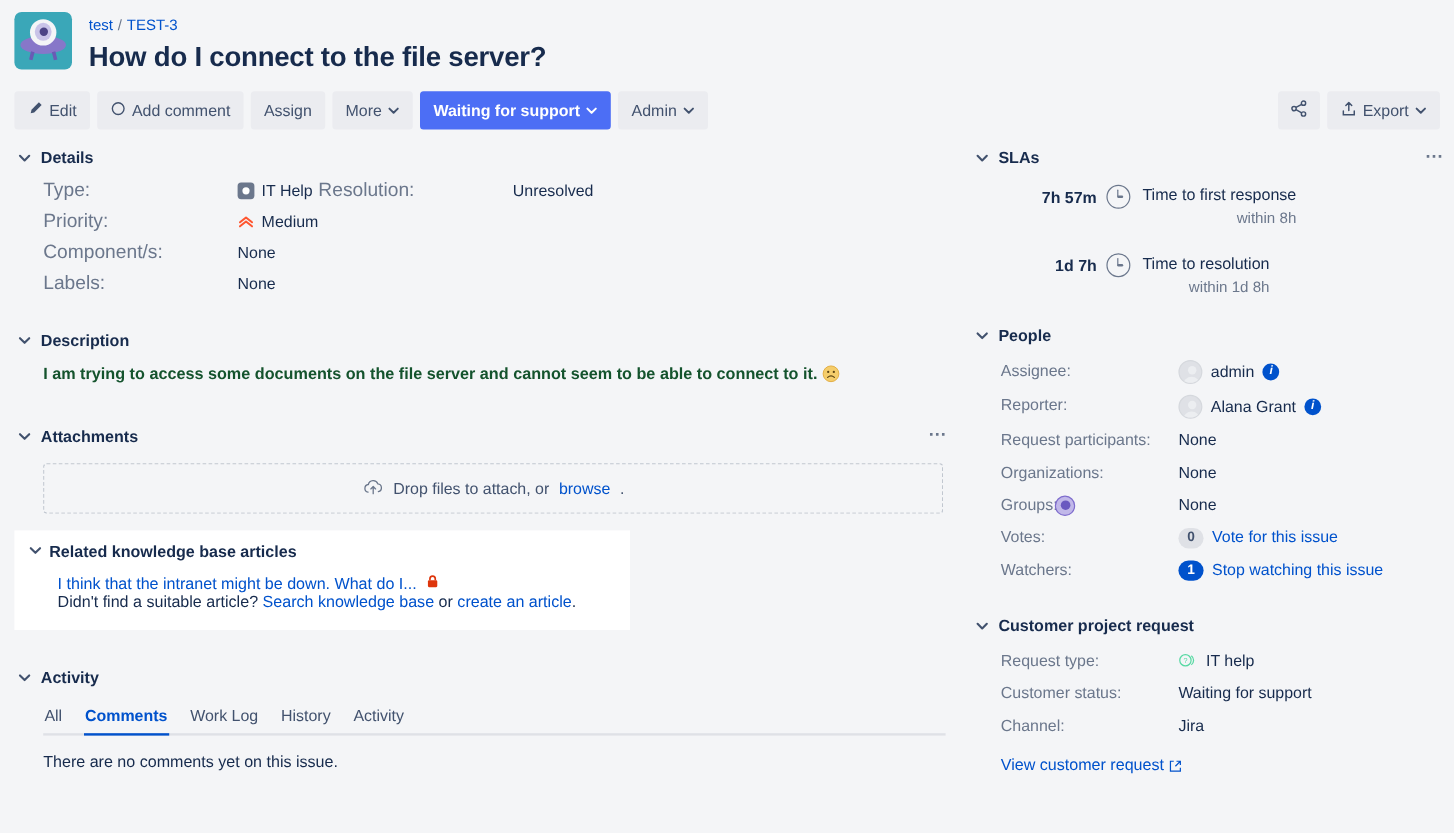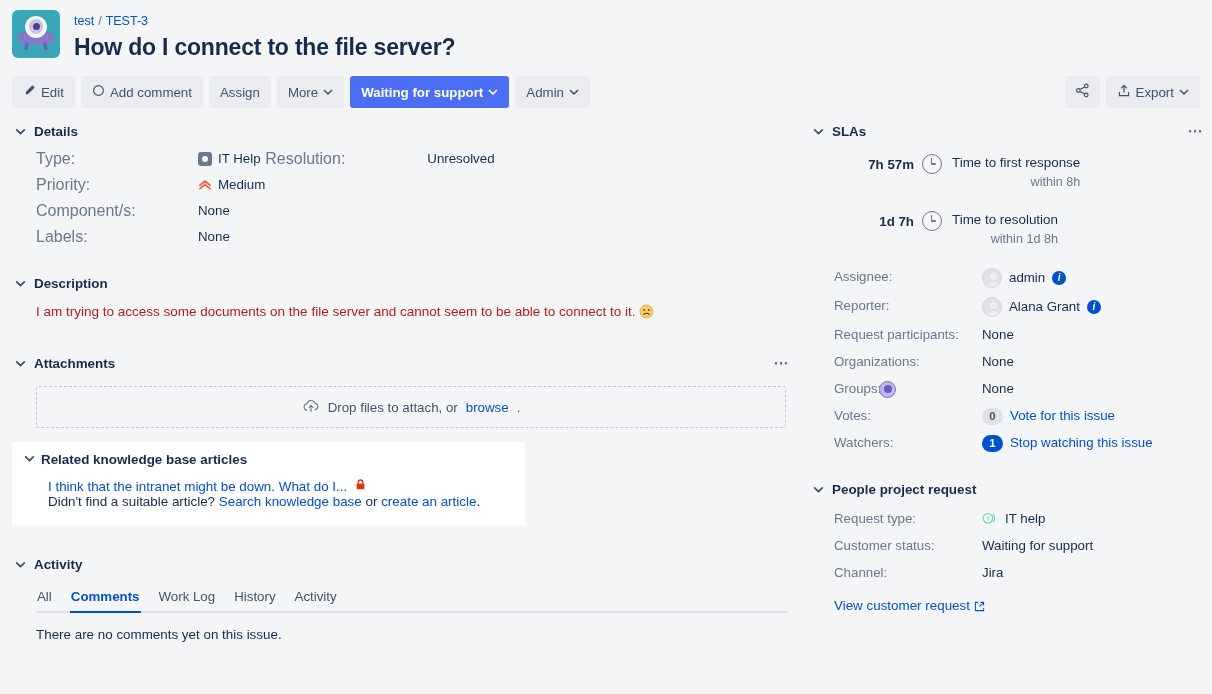--- a/index.html
+++ b/index.html
@@ -97,21 +97,21 @@
 
   .type-icon {
     width: 14px; height: 14px; border-radius: 3px; background: #6b778c;
     display: inline-flex; align-items: center; justify-content: center; flex: 0 0 14px;
   }
   .type-icon i { width: 6px; height: 6px; border-radius: 50%; background: #fff; display: block;}
 
   .prio-icon { width: 14px; height: 14px; flex: 0 0 14px; }
 
   
-  .desc-text { font-size: 13.5px; line-height: 20px; padding-left: 24px; margin-top: 7px; color: #b91c1c; }
+  .desc-text { font-size: 13.5px; line-height: 20px; padding-left: 24px; margin-top: 7px; color: #14532d; font-weight: bold; }
   .emoji { font-size: 14px; }
 
   
   .dropzone {
     margin: 12px 12px 0 24px; height: 42px;
     border: 1px dashed #c1c7d0; border-radius: 3px;
     display: flex; align-items: center; justify-content: center;
     gap: 8px; font-size: 13.3px; color: #42526e; background: transparent;
     cursor: pointer;
   }
@@ -476,20 +476,28 @@
             </div>
             <div class="sla-names">
               <div class="sla-title">Time to resolution</div>
               <div class="sla-sub">within 1d 8h</div>
             </div>
           </div>
         </div>
       </div>
 
       <div class="r-section" style="margin-top:14px;">
+        <div class="sec-head">
+          <span class="caret">
+            <svg width="11" height="11" viewBox="0 0 10 10">
+                <path d="M1.5 3.5L5 7l3.5-3.5" fill="none" stroke="#42526e" stroke-width="1.6" stroke-linecap="round" stroke-linejoin="round"></path>
+              </svg>
+          </span>
+          <span>People</span>
+        </div>
         <div class="p-grid">
           <div class="plabel">Assignee:</div>
           <div class="pval">
             <span class="avatar"></span>
             <span>admin</span>
             <span class="info-i">i</span>
           </div>
 
           <div class="plabel">Reporter:</div>
           <div class="pval">
@@ -526,21 +534,21 @@
         </div>
       </div>
 
       <div class="r-section" style="margin-top:26px;">
         <div class="sec-head">
           <span class="caret">
             <svg width="11" height="11" viewBox="0 0 10 10">
                 <path d="M1.5 3.5L5 7l3.5-3.5" fill="none" stroke="#42526e" stroke-width="1.6" stroke-linecap="round" stroke-linejoin="round"></path>
               </svg>
           </span>
-          <span>People project request</span>
+          <span>Customer project request</span>
         </div>
         <div class="p-grid">
           <div class="plabel">Request type:</div>
           <div class="pval">
             <span class="req-icon">
               <svg width="17" height="14" viewBox="0 0 18 14">
                 <circle cx="6.2" cy="6.2" r="5" fill="none" stroke="#57d9a3" stroke-width="1.1"></circle>
                 <path d="M11.4 2.2a5 5 0 010 8" fill="none" stroke="#57d9a3" stroke-width="1.1"></path>
                 <text x="6.2" y="8.8" font-size="6.4" fill="#57d9a3" text-anchor="middle" font-family="Liberation Sans, sans-serif">?</text>
               </svg>

